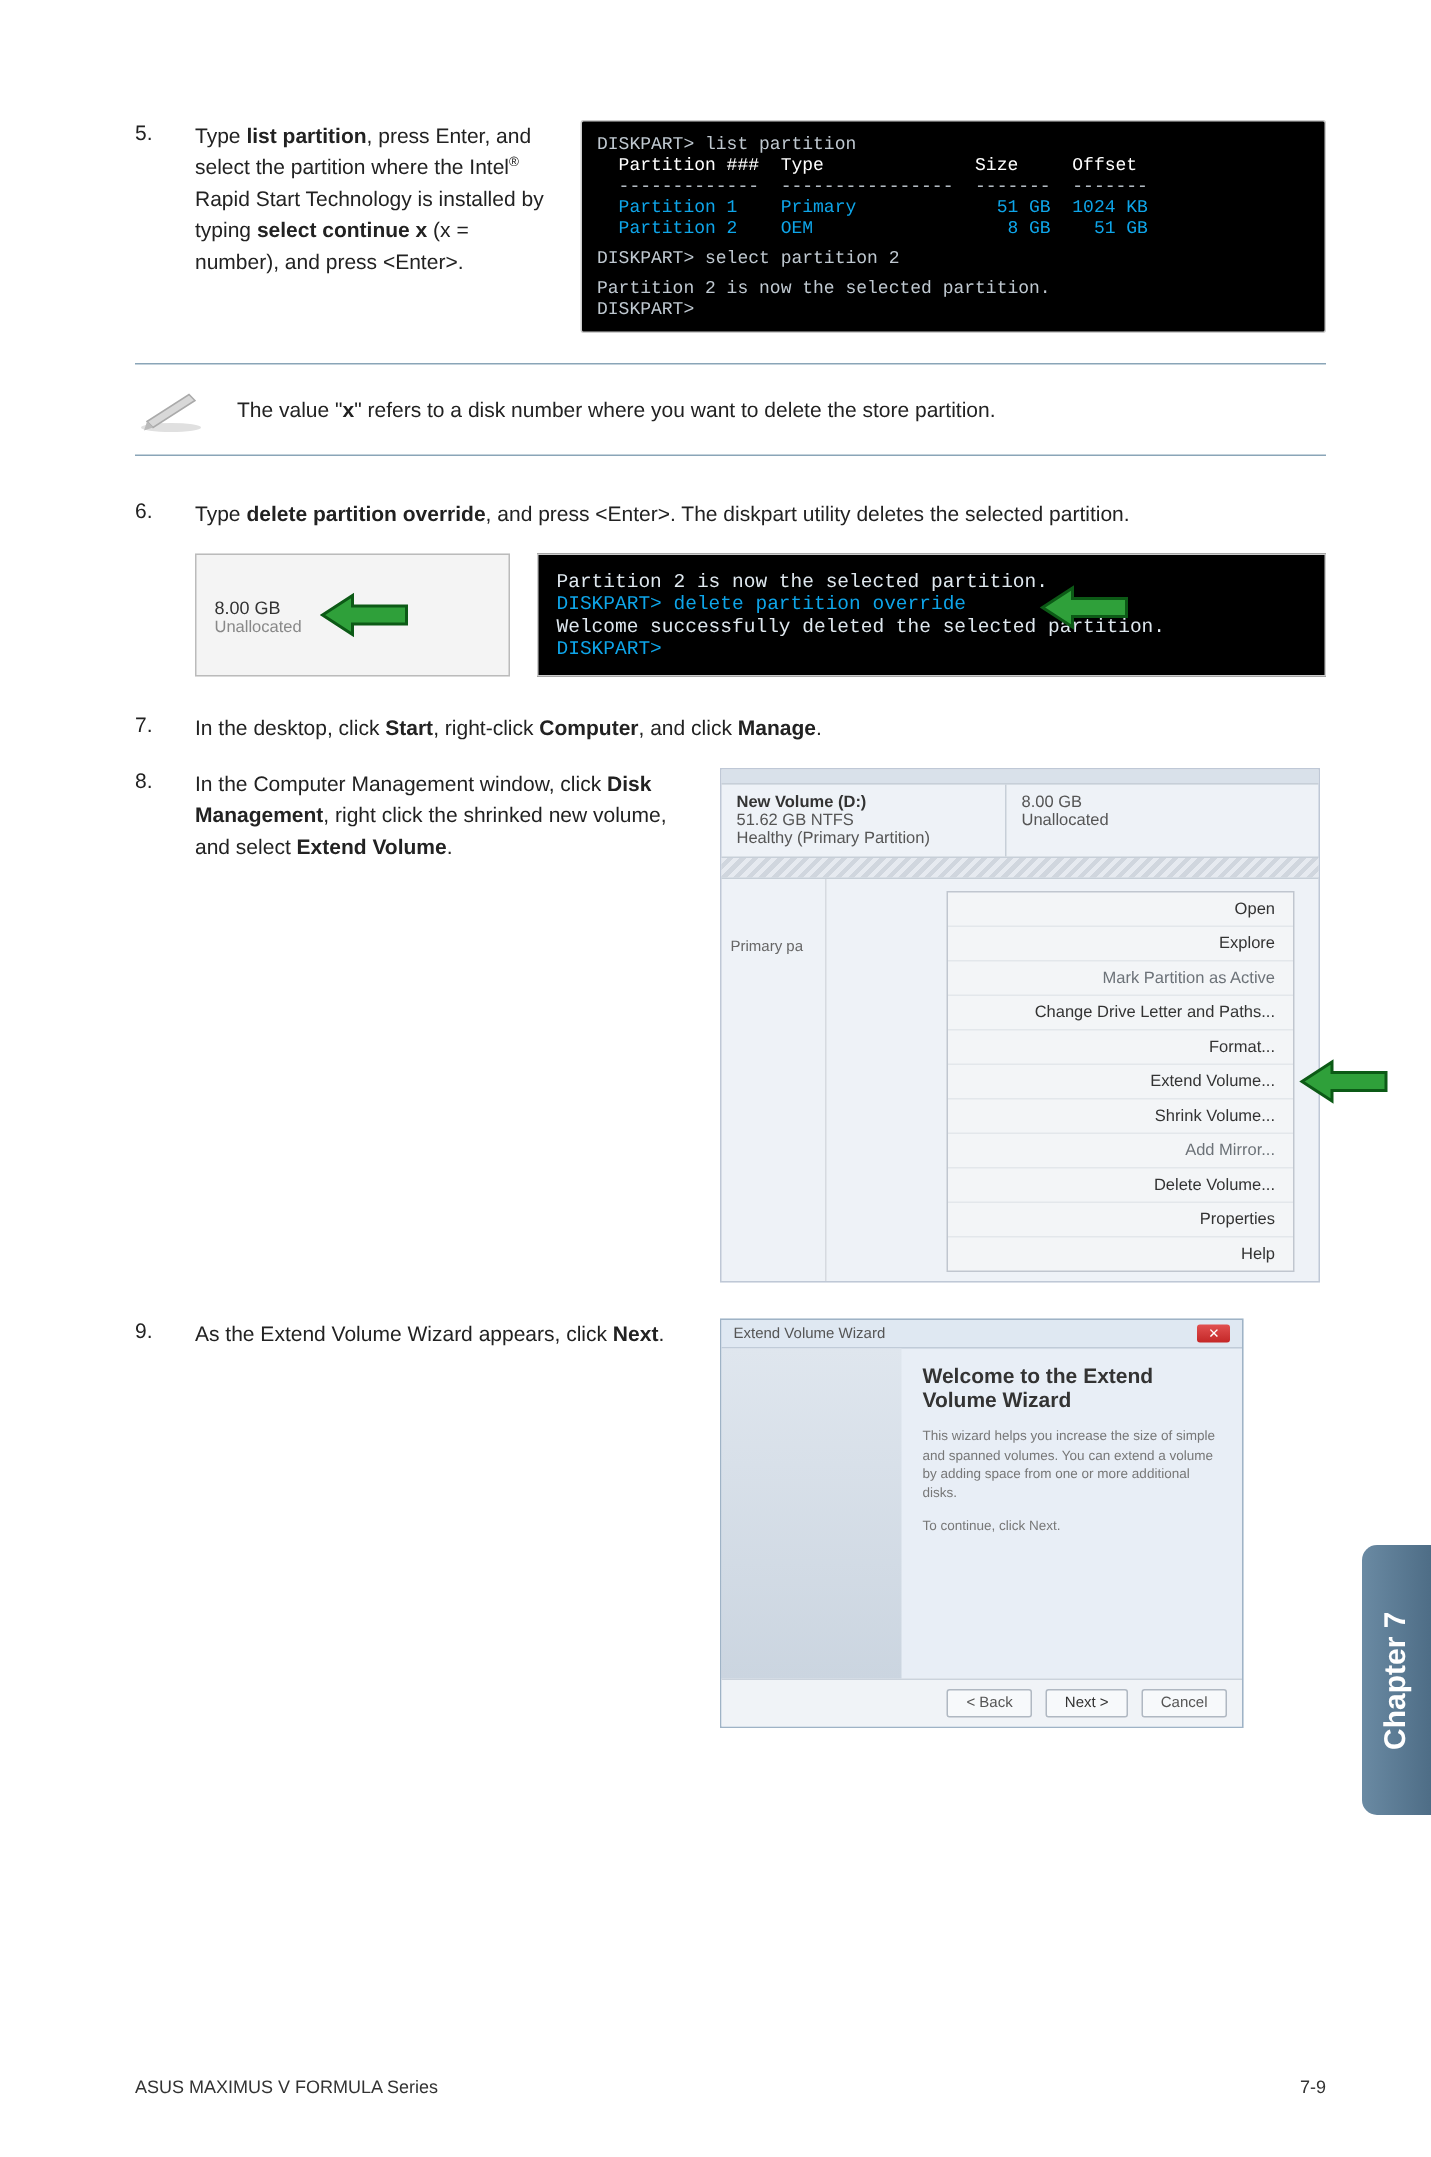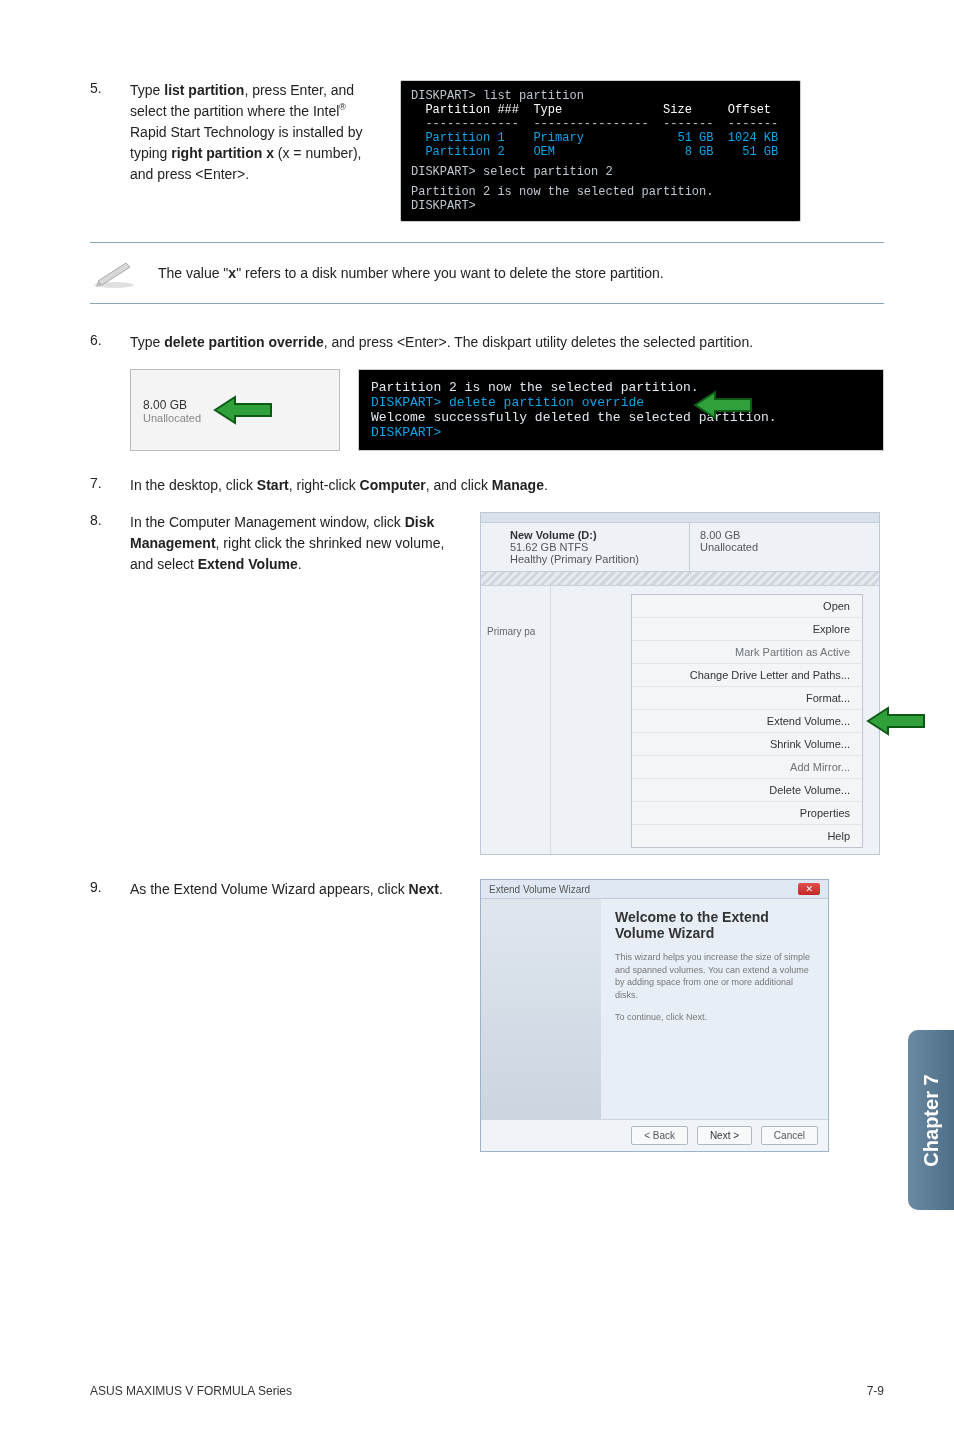--- a/index.html
+++ b/index.html
@@ -5,39 +5,39 @@
   * { box-sizing: border-box; margin: 0; padding: 0; }
   body { font-family: Arial, Helvetica, sans-serif; background: #fff; width: 954px; position: relative; font-size: 14px; }
   .page { padding: 80px 70px 60px 90px; min-height: 1438px; position: relative; }
   .step { display: flex; margin-bottom: 16px; }
   .step-num { width: 40px; flex-shrink: 0; color: #222; }
   .step-text { color: #222; line-height: 1.5; }
   .bold { font-weight: bold; }
   .row5 { display: flex; align-items: flex-start; gap: 20px; }
   .row5 .left { width: 290px; }
   .row5 .right { flex: 1; }
-  .console { background: #000; color: #dfe8ef; font-family: "Courier New", monospace; font-size: 12px; padding: 8px 10px; border: 1px solid #ccc; border-radius: 2px; width: 401px; }
+  .console { background: #000; color: #dfe8ef; font-family: "Courier New", monospace; font-size: 12px; padding: 8px 10px; border: 1px solid #ccc; border-radius: 2px; width: 497px; }
   .console-line { white-space: pre; }
   .console-white { color: #0ea5e9; }
   .console-dim { color: #bfc8d0; }
   .console-head { color: #ffffff; }
   .note-box { border-top: 1px solid #8aa5b8; border-bottom: 1px solid #8aa5b8; margin: 20px 0 28px 0; padding: 14px 0; display: flex; align-items: center; gap: 20px; }
   .note-icon { width: 48px; height: 32px; }
   .row6img { display: flex; gap: 18px; margin: 16px 0 24px 40px; align-items: stretch; }
   .unalloc-box { border: 1px solid #bbb; background: #f4f4f4; padding: 18px 12px; width: 210px; position: relative; display: flex; align-items: center; gap: 12px; }
   .unalloc-text small { display: block; color: #888; font-size: 11px; }
   .unalloc-text span { color: #333; font-size: 12px; }
   .arrow-green-left { width: 60px; height: 30px; }
   .console2 { background: #000; color: #dfe8ef; font-family: "Courier New", monospace; font-size: 13px; padding: 10px 12px; border: 1px solid #ccc; flex: 1; position: relative; }
   .console2 .arrw { position: absolute; right: 130px; top: 20px; }
   .row8 { display: flex; gap: 20px; align-items: flex-start; }
   .row8 .left { width: 370px; }
   .row8 .right { flex: 1; }
   .contextmenu-wrap { border: 1px solid #bfc8d6; background: #eef2f7; padding: 0; width: 400px; font-size: 11px; color: #555; }
-  .vol-top { display: flex; border-bottom: 1px solid #c7cfd8; padding-left: 19px; }
+  .vol-top { display: flex; border-bottom: 1px solid #c7cfd8; }
   .vol-left { border-right: 1px solid #c7cfd8; padding: 6px 10px; width: 190px; }
   .vol-right { padding: 6px 10px; flex: 1; }
   .hatch { height: 14px; background: repeating-linear-gradient(-45deg, #e6eaf0, #e6eaf0 3px, #d0d6de 3px, #d0d6de 6px); border-bottom: 1px solid #c7cfd8; }
   .menu { background: #f3f5f7; border: 1px solid #c0c6cf; margin: 8px 16px 6px 80px; font-size: 11px; position: relative; text-align: right; }
   .menu-item { padding: 5px 12px; color: #6c7278; border-bottom: 1px solid #e3e7eb; position: relative; }
   .menu-item.enabled { color: #333; }
   .menu-item.highlight { color: #333; }
   .menu-arrow { position: absolute; right: -64px; top: -4px; }
   .row9 { display: flex; gap: 20px; align-items: flex-start; margin-top: 24px; }
   .row9 .left { width: 370px; }
@@ -61,21 +61,21 @@
 </head>
 <body>
 
 <div class="page">
 
   <div class="row5">
     <div class="left">
       <div class="step">
         <div class="step-num">5.</div>
         <div class="step-text">
-          <span>Type </span><span class="bold">list partition</span><span>, press Enter, and select the partition where the Intel</span><sup>®</sup><span> Rapid Start Technology is installed by typing </span><span class="bold">right partition x </span><span>(x = number),  and press &lt;Enter&gt;.</span>
+          <span>Type </span><span class="bold">list partition</span><span>, press Enter, and select the partition where the Intel</span><sup>®</sup><span> Rapid Start Technology is installed by typing </span><span class="bold">select continue x </span><span>(x = number),  and press &lt;Enter&gt;.</span>
         </div>
       </div>
     </div>
     <div class="right">
       <div class="console">
         <div class="console-line console-dim">DISKPART&gt; list partition</div>
         <div class="console-line console-head">  Partition ###  Type              Size     Offset</div>
         <div class="console-line console-dim">  -------------  ----------------  -------  -------</div>
         <div class="console-line console-white">  Partition 1    Primary             51 GB  1024 KB</div>
         <div class="console-line console-white">  Partition 2    OEM                  8 GB    51 GB</div>

